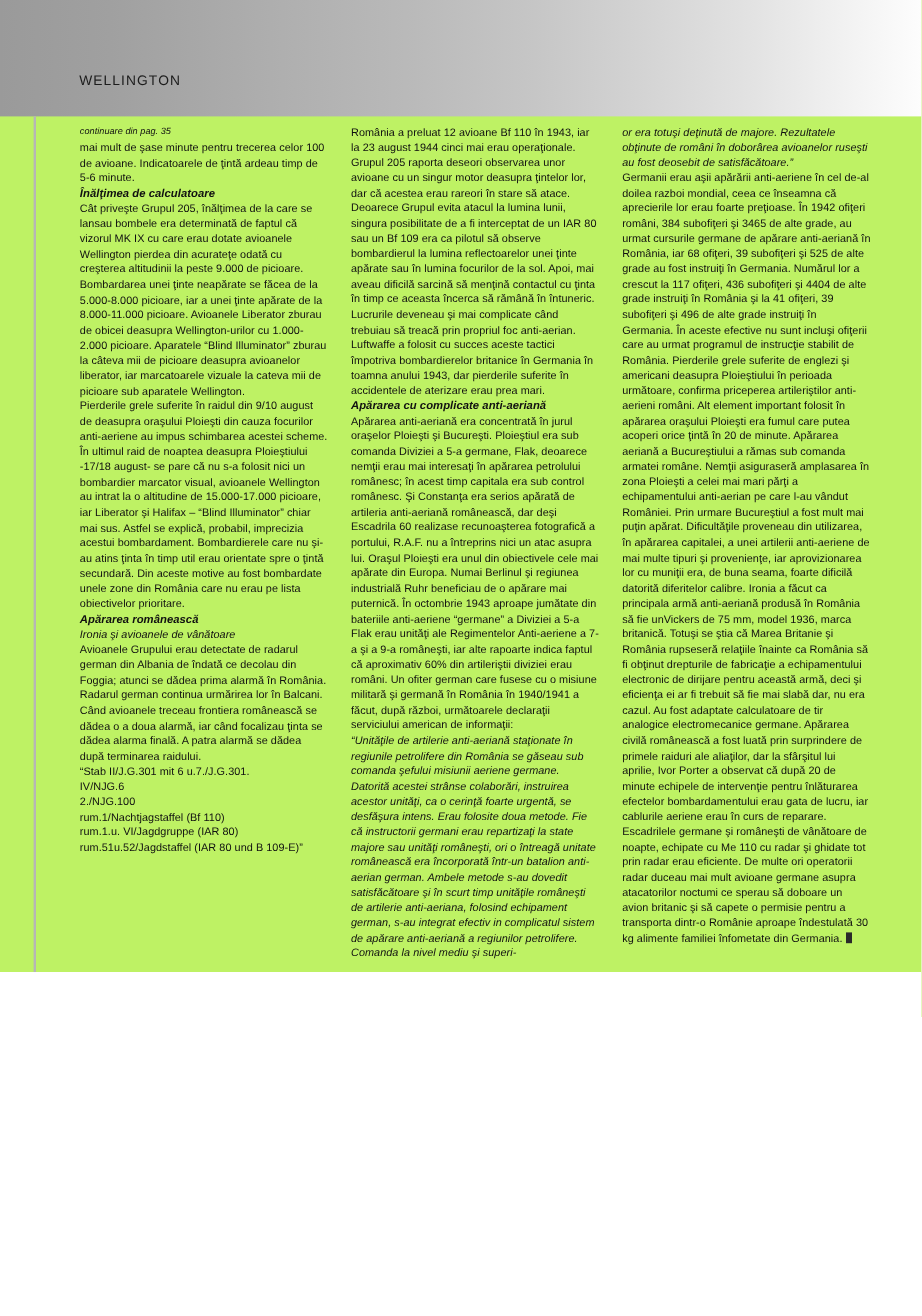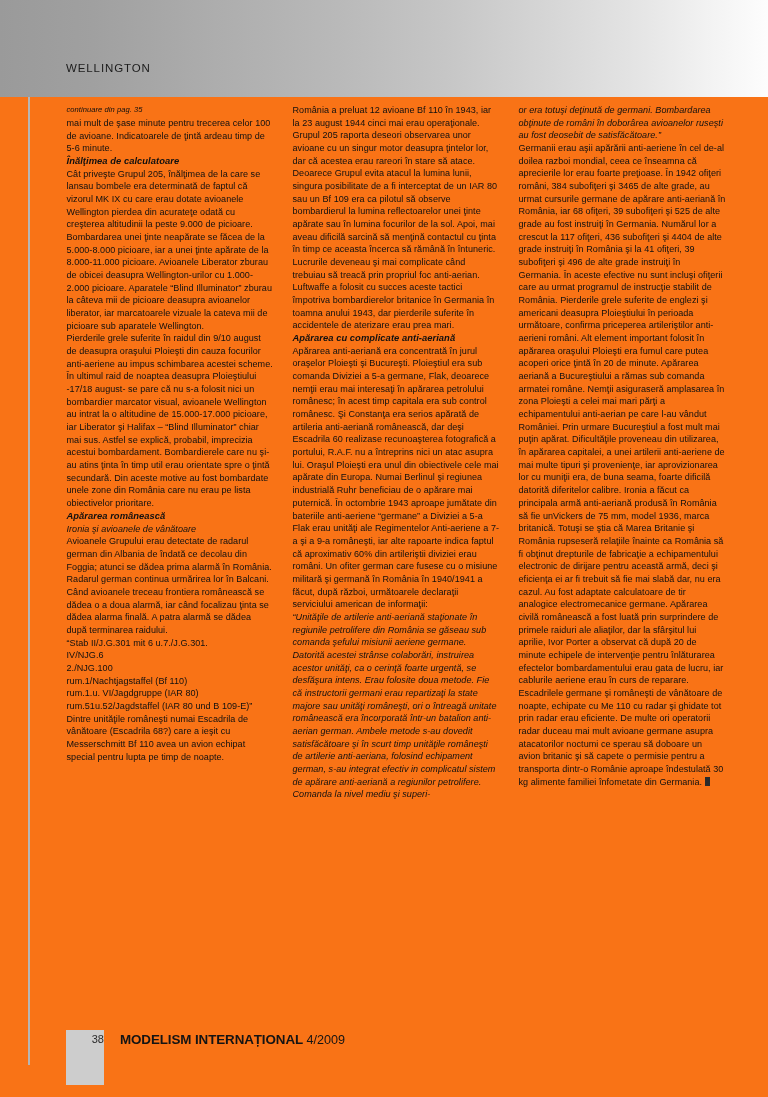--- a/index.html
+++ b/index.html
@@ -8,23 +8,23 @@
     padding: 0;
     background: #ffffff;
   }
   body {
     font-family: "Liberation Sans", sans-serif;
     color: #000000;
   }
   .page {
     position: relative;
     width: 768px;
-    height: 1097px;
+    height: 810px;
     overflow: hidden;
-    background: #f97316;
+    background: #bef264;
   }
 
   
   .masthead {
     position: absolute;
     left: 0;
     top: 0;
     width: 768px;
     height: 97px;
     background: linear-gradient(to right,
@@ -173,30 +173,29 @@
         <p>Pierderile grele suferite în raidul din 9/10 august de deasupra oraşului Ploieşti din cauza focurilor anti-aeriene au impus schimbarea acestei scheme. În ultimul raid de noaptea deasupra  Ploieştiului -17/18 august- se pare că nu s-a folosit nici un bombardier marcator visual, avioanele Wellington au intrat la o altitudine de 15.000-17.000 picioare, iar Liberator şi Halifax – “Blind Illuminator” chiar mai sus. Astfel se explică, probabil, imprecizia acestui bombardament. Bombardierele care nu şi-au atins ţinta în timp util erau orientate spre o ţintă secundară. Din aceste motive au fost bombardate unele zone din România care nu erau pe lista obiectivelor prioritare.</p>
         <h3 class="section-head">Apărarea românească</h3>
         <h4 class="sub-head">Ironia şi avioanele de vânătoare</h4>
         <p>Avioanele Grupului erau detectate de radarul german din Albania de îndată ce decolau din Foggia; atunci se dădea prima alarmă în România. Radarul german continua urmărirea lor în Balcani. Când avioanele treceau frontiera românească se dădea o a doua alarmă, iar când focalizau ţinta se dădea alarma finală. A patra alarmă se dădea după terminarea raidului.</p>
         <p class="verse">“Stab II/J.G.301 mit 6 u.7./J.G.301.
 IV/NJG.6
 2./NJG.100
 rum.1/Nachtjagstaffel (Bf 110)
 rum.1.u. VI/Jagdgruppe (IAR 80)
 rum.51u.52/Jagdstaffel (IAR 80 und B 109-E)”</p>
-        <p>Dintre unităţile româneşti numai Escadrila de vânătoare (Escadrila 68?) care a ieşit cu Messerschmitt Bf 110 avea un avion echipat special pentru lupta pe timp de noapte.</p>
       </div>
     <div class="col">
         <p>România a preluat 12 avioane Bf 110 în 1943, iar la 23 august 1944 cinci mai erau operaţionale. Grupul 205 raporta deseori observarea unor avioane cu un singur motor deasupra ţintelor lor, dar că acestea erau rareori în stare să atace. Deoarece Grupul evita atacul la lumina lunii, singura posibilitate de a fi interceptat de un IAR 80 sau un Bf 109 era ca pilotul să observe bombardierul la lumina reflectoarelor unei ţinte apărate sau în lumina focurilor de la sol. Apoi, mai aveau dificilă sarcină să menţină contactul cu ţinta în timp ce aceasta încerca să rămână în întuneric. Lucrurile deveneau şi mai complicate când trebuiau să treacă prin propriul foc anti-aerian. Luftwaffe a folosit cu succes aceste tactici împotriva bombardierelor britanice în Germania în toamna anului 1943, dar pierderile suferite în accidentele de aterizare erau prea mari.</p>
         <h3 class="section-head">Apărarea cu complicate anti-aeriană</h3>
         <p>Apărarea anti-aeriană era concentrată în jurul oraşelor Ploieşti şi Bucureşti. Ploieştiul era sub comanda Diviziei a 5-a germane, Flak, deoarece nemţii erau mai interesaţi în apărarea petrolului românesc; în acest timp capitala era sub control românesc. Şi Constanţa era serios apărată de artileria anti-aeriană românească, dar deşi Escadrila 60 realizase recunoaşterea fotografică a portului, R.A.F. nu a întreprins nici un atac asupra lui. Oraşul Ploieşti era unul din obiectivele cele mai apărate din Europa. Numai Berlinul şi regiunea industrială Ruhr beneficiau de o apărare mai puternică. În octombrie 1943 aproape jumătate din bateriile anti-aeriene “germane” a Diviziei a 5-a Flak erau unităţi ale Regimentelor Anti-aeriene a 7-a şi a 9-a româneşti, iar alte rapoarte indica faptul că aproximativ 60% din artileriştii diviziei erau români. Un ofiter german care fusese cu o misiune militară şi germană în România în 1940/1941 a făcut, după război, următoarele declaraţii serviciului american de informaţii:</p>
         <p class="quote">“Unităţile de artilerie anti-aeriană staţionate în regiunile petrolifere din România se găseau sub comanda şefului misiunii aeriene germane. Datorită acestei strânse colaborări, instruirea acestor unităţi, ca o cerinţă foarte urgentă, se desfăşura intens. Erau folosite doua metode. Fie că instructorii germani erau repartizaţi la state majore sau unităţi româneşti, ori o întreagă unitate românească era încorporată într-un batalion anti-aerian german. Ambele metode s-au dovedit satisfăcătoare şi în scurt timp unităţile româneşti de artilerie anti-aeriana, folosind echipament german, s-au integrat efectiv in complicatul sistem de apărare anti-aeriană a regiunilor petrolifere. Comanda la nivel mediu şi superi-</p>
       </div>
     <div class="col">
-        <p class="quote">or era totuşi deţinută de germani. Bombardarea obţinute de români în doborârea avioanelor ruseşti au fost deosebit de satisfăcătoare.”</p>
+        <p class="quote">or era totuşi deţinută de majore. Rezultatele obţinute de români în doborârea avioanelor ruseşti au fost deosebit de satisfăcătoare.”</p>
         <p>Germanii erau aşii apărării anti-aeriene în cel de-al doilea razboi mondial, ceea ce înseamna că aprecierile lor erau foarte preţioase. În 1942 ofiţeri români, 384 subofiţeri şi 3465 de alte grade, au urmat cursurile germane de apărare anti-aeriană în România, iar 68 ofiţeri, 39 subofiţeri şi 525 de alte grade au fost instruiţi în Germania. Numărul lor a crescut la 117 ofiţeri, 436 subofiţeri şi 4404 de alte grade instruiţi în România şi la 41 ofiţeri, 39 subofiţeri şi 496 de alte grade instruiţi în Germania. În aceste efective nu sunt incluşi ofiţerii care au urmat programul de instrucţie stabilit de România. Pierderile grele suferite de englezi şi americani deasupra Ploieştiului în perioada următoare, confirma priceperea artileriştilor anti-aerieni români. Alt element important folosit în apărarea oraşului Ploieşti era fumul care putea acoperi orice ţintă în 20 de minute. Apărarea aeriană a Bucureştiului a rămas sub comanda armatei române. Nemţii asiguraseră amplasarea în zona Ploieşti a celei mai mari părţi a echipamentului anti-aerian pe care l-au vândut României. Prin urmare Bucureştiul a fost mult mai puţin apărat. Dificultăţile proveneau din utilizarea, în apărarea capitalei, a unei artilerii anti-aeriene de mai multe tipuri şi provenienţe, iar aprovizionarea lor cu muniţii era, de buna seama, foarte dificilă datorită diferitelor calibre. Ironia a făcut ca principala armă anti-aeriană produsă în România să fie unVickers de 75 mm,  model 1936, marca britanică. Totuşi se ştia că Marea Britanie şi România rupseseră relaţiile înainte ca România să fi obţinut drepturile de fabricaţie a echipamentului electronic de dirijare pentru această armă, deci şi eficienţa ei ar fi trebuit să fie mai slabă dar, nu era cazul. Au fost adaptate calculatoare de tir analogice electromecanice germane. Apărarea civilă românească a fost luată prin surprindere de primele raiduri ale aliaţilor, dar la sfârşitul lui aprilie, Ivor Porter a observat că după 20 de minute echipele de intervenţie pentru înlăturarea efectelor bombardamentului erau gata de lucru, iar cablurile aeriene erau în curs de reparare.</p>
         <p>Escadrilele germane şi româneşti de vânătoare de noapte, echipate cu Me 110 cu radar şi ghidate tot prin radar erau eficiente. De multe ori operatorii radar duceau mai mult avioane germane asupra atacatorilor noctumi ce sperau să doboare un avion britanic şi să capete o permisie pentru a transporta dintr-o Românie aproape îndestulată 30 kg alimente familiei înfometate din Germania.<span class="endmark"></span></p>
       </div>
   </div>
 
   <div class="folio-box"></div>
   <div class="folio-num">38</div>
   <div class="footer-title">
     <span>MODELISM INTERNAȚIONAL</span><span class="issue">&nbsp;</span><span class="issue">4/2009</span>
   </div>

